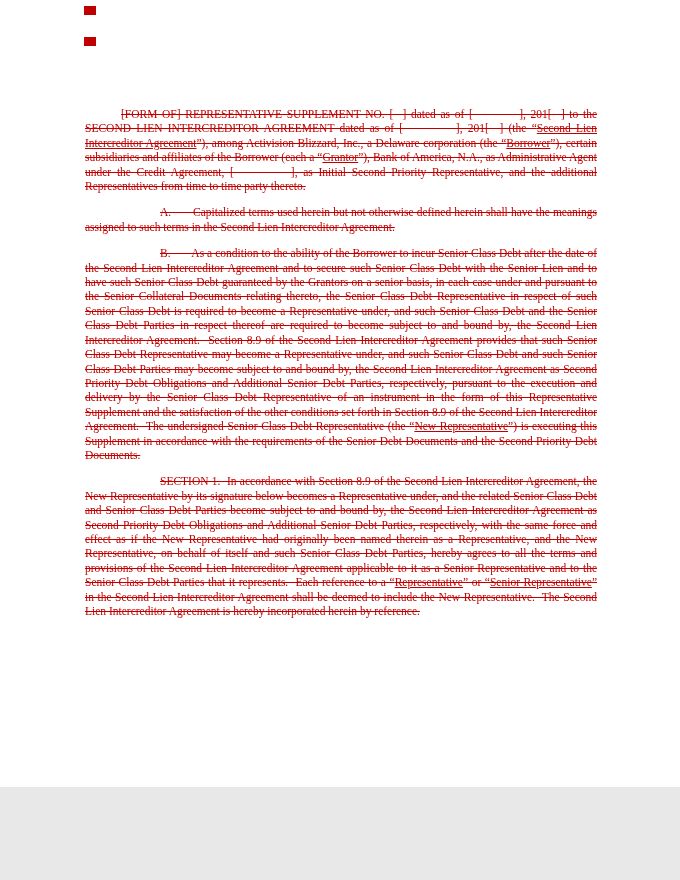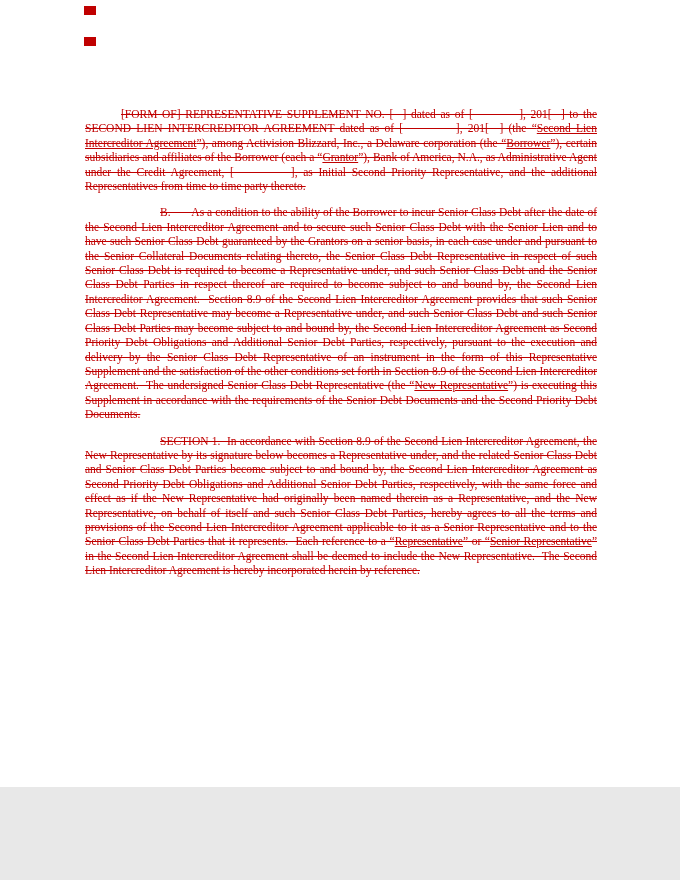--- a/index.html
+++ b/index.html
@@ -51,18 +51,19 @@
   }
 </style>
 </head>
 <body>
 
 <div class="page">
   <div class="marker m1"></div>
   <div class="marker m2"></div>
   <div class="doc">
       <div class="para indent-sm"><span>[FORM OF] REPRESENTATIVE SUPPLEMENT NO. [&nbsp;&nbsp;] dated as of [&nbsp;&nbsp;&nbsp;&nbsp;&nbsp;&nbsp;&nbsp;&nbsp;&nbsp;&nbsp;], 201[&nbsp;&nbsp;] to the SECOND LIEN INTERCREDITOR AGREEMENT dated as of [&nbsp;&nbsp;&nbsp;&nbsp;&nbsp;&nbsp;&nbsp;&nbsp;&nbsp;&nbsp;], 201[&nbsp;&nbsp;] (the “</span><span class="defined-term">Second Lien Intercreditor Agreement</span><span>”), among Activision Blizzard, Inc., a Delaware corporation (the “</span><span class="defined-term">Borrower</span><span>”), certain subsidiaries and affiliates of the Borrower (each a “</span><span class="defined-term">Grantor</span><span>”), Bank of America, N.A., as Administrative Agent under the Credit Agreement, [&nbsp;&nbsp;&nbsp;&nbsp;&nbsp;&nbsp;&nbsp;&nbsp;&nbsp;&nbsp;], as Initial Second Priority Representative, and the additional Representatives from time to time party thereto.</span></div>
+      <div class="para indent-lg"><span>A.&nbsp;&nbsp;&nbsp;&nbsp;&nbsp;&nbsp;&nbsp;Capitalized terms used herein but not otherwise defined herein shall have the meanings assigned to such terms in the Second Lien Intercreditor Agreement.</span></div>
       <div class="para indent-lg"><span>B.&nbsp;&nbsp;&nbsp;&nbsp;&nbsp;&nbsp;&nbsp;As a condition to the ability of the Borrower to incur Senior Class Debt after the date of the Second Lien Intercreditor Agreement and to secure such Senior Class Debt with the Senior Lien and to have such Senior Class Debt guaranteed by the Grantors on a senior basis, in each case under and pursuant to the Senior Collateral Documents relating thereto, the Senior Class Debt Representative in respect of such Senior Class Debt is required to become a Representative under, and such Senior Class Debt and the Senior Class Debt Parties in respect thereof are required to become subject to and bound by, the Second Lien Intercreditor Agreement.&nbsp; Section 8.9 of the Second Lien Intercreditor Agreement provides that such Senior Class Debt Representative may become a Representative under, and such Senior Class Debt and such Senior Class Debt Parties may become subject to and bound by, the Second Lien Intercreditor Agreement as Second Priority Debt Obligations and Additional Senior Debt Parties, respectively, pursuant to the execution and delivery by the Senior Class Debt Representative of an instrument in the form of this Representative Supplement and the satisfaction of the other conditions set forth in Section 8.9 of the Second Lien Intercreditor Agreement.&nbsp; The undersigned Senior Class Debt Representative (the “</span><span class="defined-term">New Representative</span><span>”) is executing this Supplement in accordance with the requirements of the Senior Debt Documents and the Second Priority Debt Documents.</span></div>
       <div class="para indent-lg"><span>SECTION 1.&nbsp; In accordance with Section 8.9 of the Second Lien Intercreditor Agreement, the New Representative by its signature below becomes a Representative under, and the related Senior Class Debt and Senior Class Debt Parties become subject to and bound by, the Second Lien Intercreditor Agreement as Second Priority Debt Obligations and Additional Senior Debt Parties, respectively, with the same force and effect as if the New Representative had originally been named therein as a Representative, and the New Representative, on behalf of itself and such Senior Class Debt Parties, hereby agrees to all the terms and provisions of the Second Lien Intercreditor Agreement applicable to it as a Senior Representative and to the Senior Class Debt Parties that it represents.&nbsp; Each reference to a “</span><span class="defined-term">Representative</span><span>” or “</span><span class="defined-term">Senior Representative</span><span>” in the Second Lien Intercreditor Agreement shall be deemed to include the New Representative.&nbsp; The Second Lien Intercreditor Agreement is hereby incorporated herein by reference.</span></div>
     </div>
   <div class="footer">I-2-81</div>
   <div class="marker m3"></div>
 </div>
 
 </body></html>

